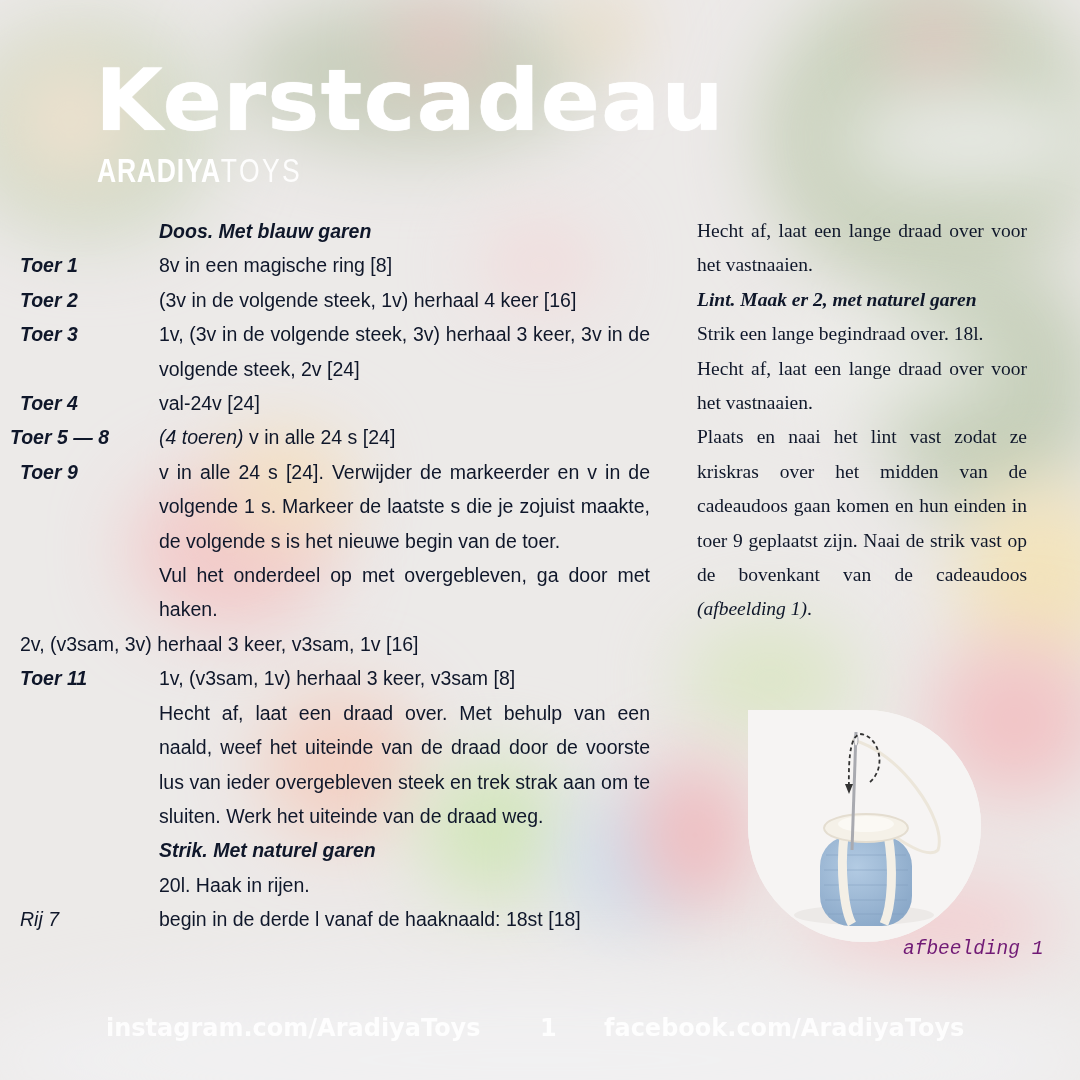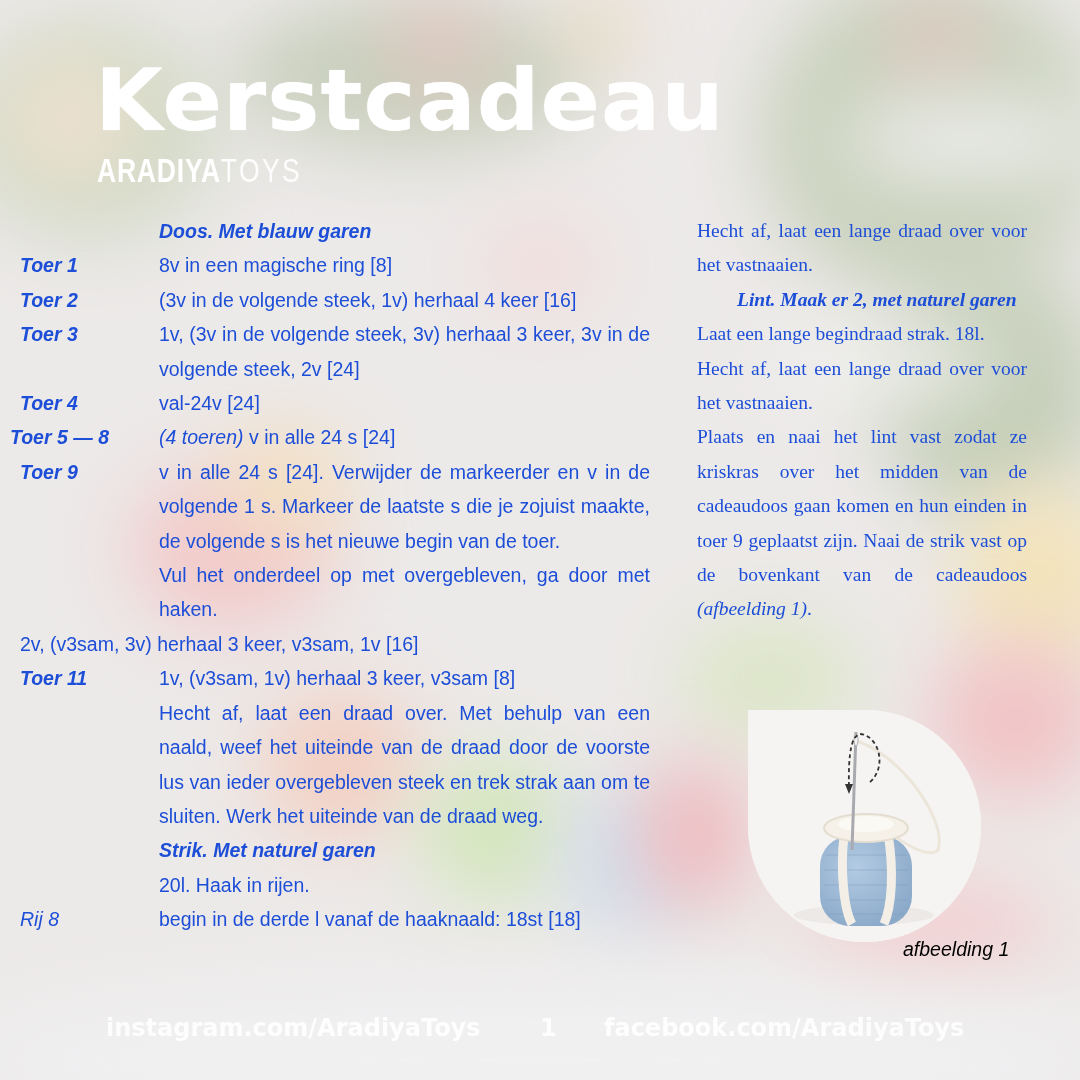--- a/index.html
+++ b/index.html
@@ -21,40 +21,40 @@
   }
   .brand {
     position: absolute; left: 97px; top: 150px; height: 40px;
     font-family: "Liberation Sans", sans-serif; color: #ffffff;
     font-size: 34px; line-height: 40px; letter-spacing: 1px;
     transform: scaleX(0.78); transform-origin: left; white-space: nowrap;
   }
   .brand .b1 { font-weight: 700; }
   .brand .b2 { font-weight: 300; color: rgba(255,255,255,0.92); letter-spacing: 3px; }
 
-  .col { position: absolute; color: #1d4ed8; font-family: "Liberation Sans", sans-serif; font-size: 19.5px; }
+  .col { position: absolute; color: #0f172a; font-family: "Liberation Sans", sans-serif; font-size: 19.5px; }
   .left { left: 20px; top: 214px; width: 630px; }
   .right { left: 697px; top: 214px; width: 330px; }
   .row { display: flex; line-height: 34.4px; }
   .lbl { width: 117px; font-style: italic; font-weight: 700; padding-right: 22px; flex: none; white-space: nowrap; }
   .txt { flex: 1; text-align: justify; }
   .txt.nojust { text-align: left; }
   .head { font-style: italic; font-weight: 700; }
   .it { font-style: italic; }
   .rline { line-height: 34.4px; text-align: justify; text-align-last: left; font-family: Liberation Serif, serif; }
 
   .figure {
     position: absolute; left: 748px; top: 710px; width: 233px; height: 232px;
     background: #f7f5f4;
     border-radius: 0 116px 116px 116px; overflow: hidden;
   }
   .caption {
     position: absolute; left: 903px; top: 938px;
-    font-style: italic; font-size: 19.5px; color: #000000;
-    font-family: Liberation Sans, sans-serif;
+    font-style: italic; font-size: 19.5px; color: #701a75;
+    font-family: Liberation Mono, monospace;
   }
   .footer {
     position: absolute; top: 1010px; left: 0; width: 1080px; height: 36px;
     font-family: "DejaVu Sans", sans-serif; font-weight: 700; font-size: 24px;
     color: rgba(255,255,255,0.88); line-height: 36px;
   }
   .footer span { position: absolute; white-space: nowrap; }
 </style>
 </head>
 <body>
@@ -139,29 +139,29 @@
 
   <div class="row">
     <div class="lbl"></div>
     <div class="txt head nojust">Strik. Met naturel garen</div>
   </div>
   <div class="row">
     <div class="lbl"></div>
     <div class="txt nojust">20l. Haak in rijen.</div>
   </div>
   <div class="row">
-    <div class="lbl" style="font-weight:400;">Rij 8</div>
+    <div class="lbl" style="font-weight:400;">Rij 7</div>
     <div class="txt nojust">begin in de derde l vanaf de haaknaald: 18st [18]</div>
   </div>
 </div>
 
 <div class="col right">
   <div class="rline">Hecht af, laat een lange draad over voor het vastnaaien.</div>
-  <div class="rline head" style="white-space:nowrap;margin-left:40px;">Lint. Maak er 2, met naturel garen</div>
-  <div class="rline">Laat een lange begindraad strak. 18l.</div>
+  <div class="rline head" style="white-space:nowrap;">Lint. Maak er 2, met naturel garen</div>
+  <div class="rline">Strik een lange begindraad over. 18l.</div>
   <div class="rline">Hecht af, laat een lange draad over voor het vastnaaien.</div>
   <div class="rline"><span>Plaats en naai het lint vast zodat ze kriskras over het midden van de cadeaudoos gaan komen en hun einden in toer 9 geplaatst zijn. Naai de strik vast op de bovenkant van de cadeaudoos </span><span class="it">(afbeelding 1)</span><span>.</span></div>
 </div>
 
 <div class="figure">
   <svg width="233" height="232" viewBox="0 0 233 232">
     <defs>
       <radialGradient id="g1" cx="0.4" cy="0.35" r="0.7">
         <stop offset="0" stop-color="#b3cbe3"></stop>
         <stop offset="1" stop-color="#8ba9c9"></stop>

